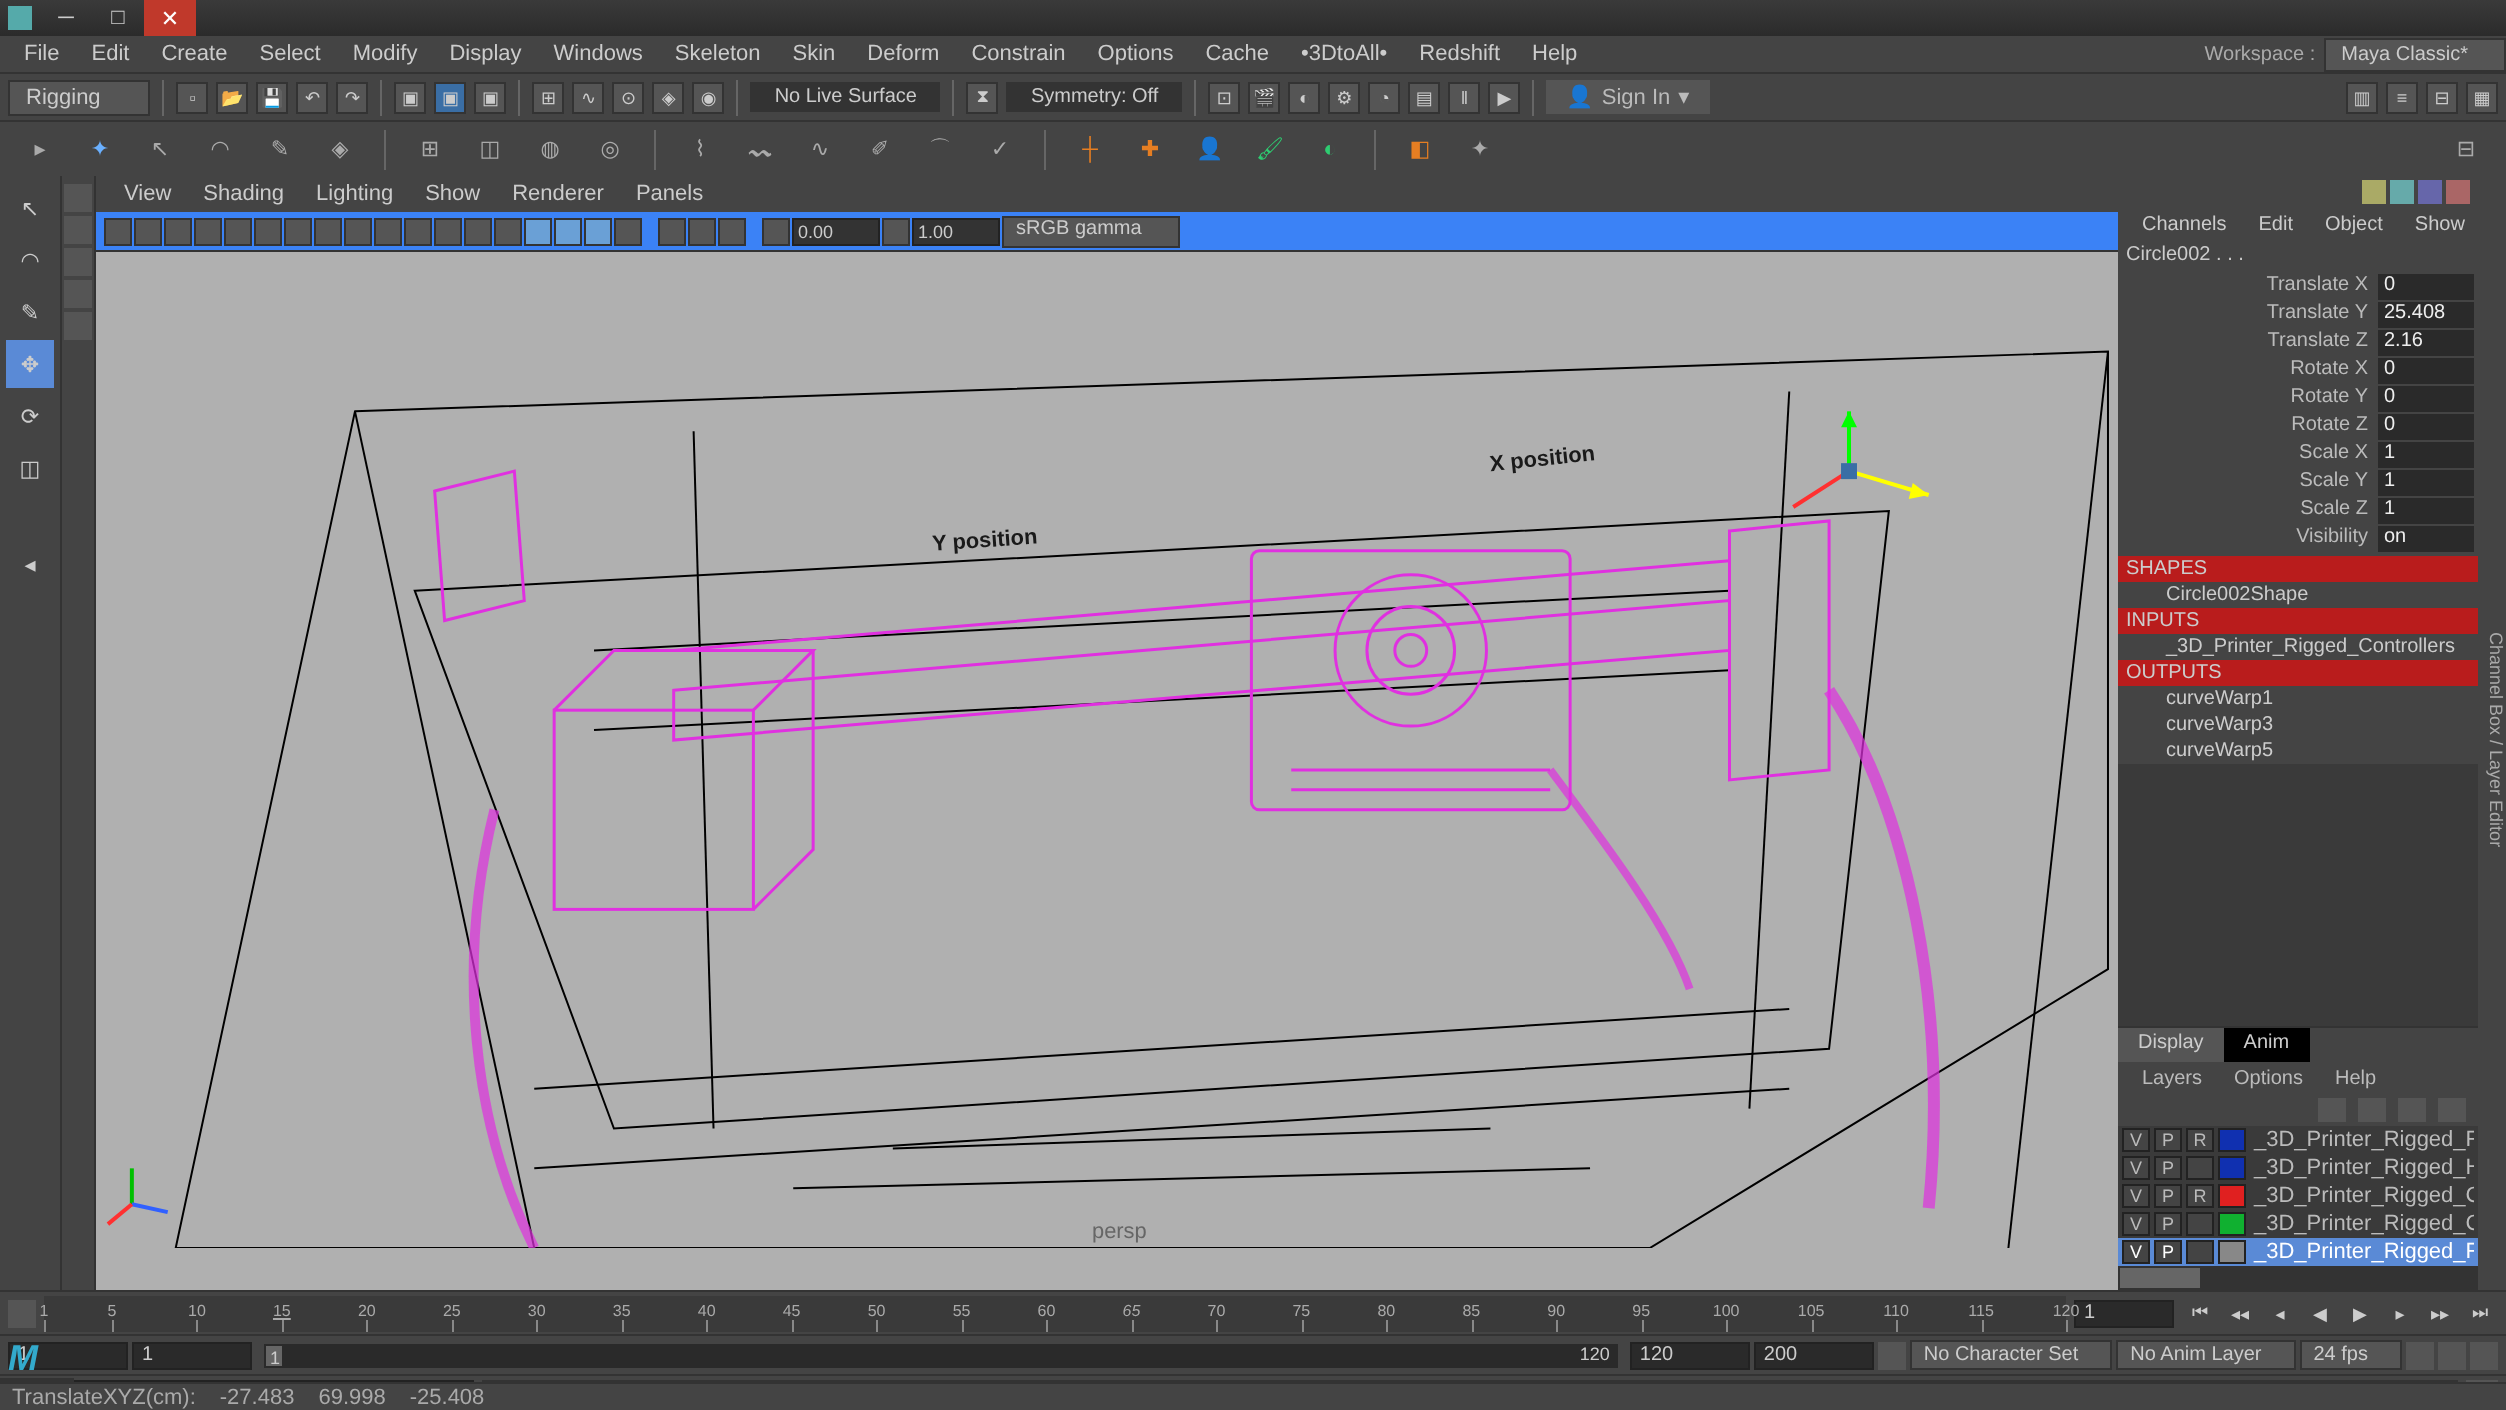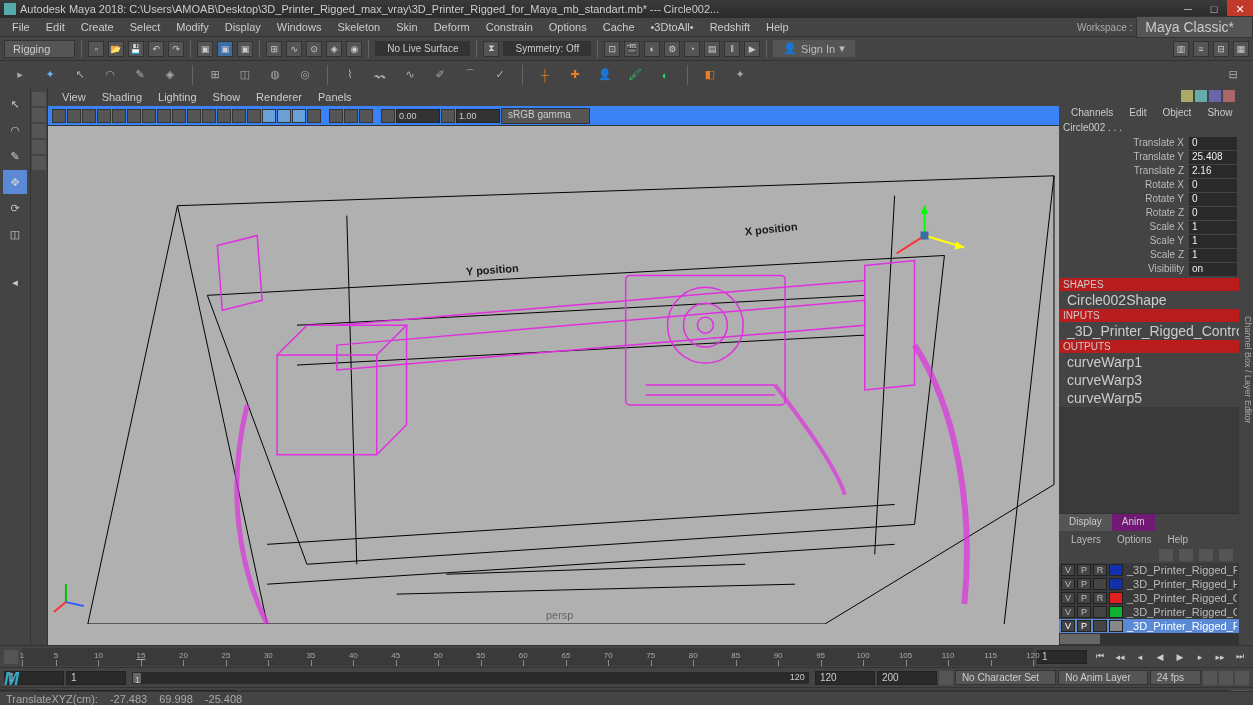--- a/index.html
+++ b/index.html
@@ -10,21 +10,21 @@
 .titlebar .app-icon { width: 12px; height: 12px; background: #5aa; margin-right: 4px; }
 .titlebar .title-text { flex: 1; color: #ccc; font-size: 10px; white-space: nowrap; overflow: hidden; }
 .win-btn { width: 26px; height: 18px; display: flex; align-items: center; justify-content: center; color: #ccc; }
 .win-btn.close { background: #c0392b; color: #fff; }
 
 
 .menubar { height: 18px; background: #444; display: flex; align-items: center; padding-left: 4px; gap: 0; }
 .menubar .menu-item { padding: 2px 8px; color: #ccc; font-size: 11px; cursor: pointer; }
 .menubar .spacer { flex: 1; }
 .menubar .workspace-label { color: #aaa; font-size: 10px; margin-right: 4px; }
-.menubar .workspace-sel { background: #555; padding: 2px 18px 2px 8px; border: 1px solid #333; font-size: 14px; color: #ccc; }
+.menubar .workspace-sel { background: #555; padding: 2px 18px 2px 8px; border: 1px solid #333; font-size: 10px; color: #ccc; }
 
 
 .top-toolbar { height: 24px; background: #444; border-top: 1px solid #333; display: flex; align-items: center; padding: 0 4px; gap: 4px; }
 .mode-sel { background: #555; border: 1px solid #333; padding: 2px 24px 2px 8px; color: #ccc; }
 .tb-divider { width: 1px; height: 18px; background: #666; margin: 0 2px; }
 .tb-btn { width: 16px; height: 16px; background: #555; border: 1px solid #333; display: flex; align-items: center; justify-content: center; color: #ccc; font-size: 9px; }
 .tb-btn.active { background: #3a6ea5; }
 .tb-text { background: #333; padding: 2px 12px; color: #ccc; font-size: 10px; }
 .signin { background: #555; padding: 2px 10px; display: flex; align-items: center; gap: 4px; }
 
@@ -66,24 +66,24 @@
 .right-panel { width: 180px; background: #444; display: flex; flex-direction: column; }
 .rp-icons { height: 16px; display: flex; justify-content: flex-end; gap: 2px; padding-right: 4px; align-items: center; }
 .rp-icons .ic { width: 12px; height: 12px; }
 .rp-menubar { height: 16px; display: flex; align-items: center; gap: 0; padding-left: 4px; }
 .rp-menubar .menu-item { padding: 2px 8px; font-size: 10px; color: #ccc; }
 .obj-name { padding: 2px 4px; color: #ccc; background: #444; font-size: 10px; }
 .attr-grid { display: grid; grid-template-columns: 1fr 48px; gap: 1px; padding: 2px; }
 .attr-label { text-align: right; padding-right: 4px; color: #bbb; font-size: 10px; }
 .attr-val { background: #2a2a2a; color: #eee; font-size: 10px; padding: 0 3px; height: 13px; }
 .section-hdr { background: #b91c1c; padding: 1px 4px; font-size: 10px; color: #ccc; }
-.section-row { padding: 1px 8px; font-size: 14px; color: #ccc; }
+.section-row { padding: 1px 24px; font-size: 10px; color: #ccc; }
 .rp-spacer { flex: 1; background: #3a3a3a; }
 .rp-tabs { display: flex; height: 18px; border-top: 1px solid #333; }
-.rp-tab { padding: 2px 10px; font-size: 10px; background: #701a75; color: #ccc; }
+.rp-tab { padding: 2px 10px; font-size: 10px; background: #000000; color: #ccc; }
 .rp-tab.active { background: #555; }
 .layer-menubar { height: 16px; display: flex; align-items: center; padding-left: 4px; }
 .layer-menubar .menu-item { padding: 2px 8px; font-size: 10px; }
 .layer-btns { height: 16px; display: flex; justify-content: flex-end; gap: 6px; padding-right: 6px; align-items: center; }
 .layer-btns .lb { width: 14px; height: 12px; background: #555; }
 .layer-list { background: #3a3a3a; }
 .layer-row { display: flex; align-items: center; height: 14px; gap: 2px; padding: 0 2px; font-size: 10px; }
 .layer-row.sel { background: #5a8ad6; color: #fff; }
 .layer-cell { width: 14px; height: 12px; background: #444; border: 1px solid #222; text-align: center; line-height: 10px; font-size: 9px; }
 .layer-swatch { width: 14px; height: 12px; border: 1px solid #222; }
@@ -119,26 +119,20 @@
 .statusbar { height: 14px; background: #444; display: flex; align-items: center; padding-left: 6px; gap: 12px; font-size: 9px; color: #aaa; border-top: 1px solid #333; position: absolute; bottom: 0; left: 0; right: 0; }
 
 
 .maya-logo { position: absolute; left: 4px; bottom: 16px; width: 20px; height: 20px; color: #3ac; font-size: 18px; font-weight: bold; font-style: italic; }
 </style>
 </head>
 <body>
 
 <div class="titlebar">
   <div class="app-icon"></div>
-  <div class="title-text">
-    <span>Autodesk Maya 2018:</span>
-    <span>C:\Users\AMOAB\Desktop\3D_Printer_Rigged_max_vray\3D_Printer_Rigged_for_Maya_mb_standart.mb*</span>
-    <span>---</span>
-    <span>Circle002...</span>
-  </div>
   <div class="win-btn">─</div>
   <div class="win-btn">□</div>
   <div class="win-btn close">✕</div>
 </div>
 
 <div class="menubar">
   <span class="menu-item">File</span>
   <span class="menu-item">Edit</span>
   <span class="menu-item">Create</span>
   <span class="menu-item">Select</span>

